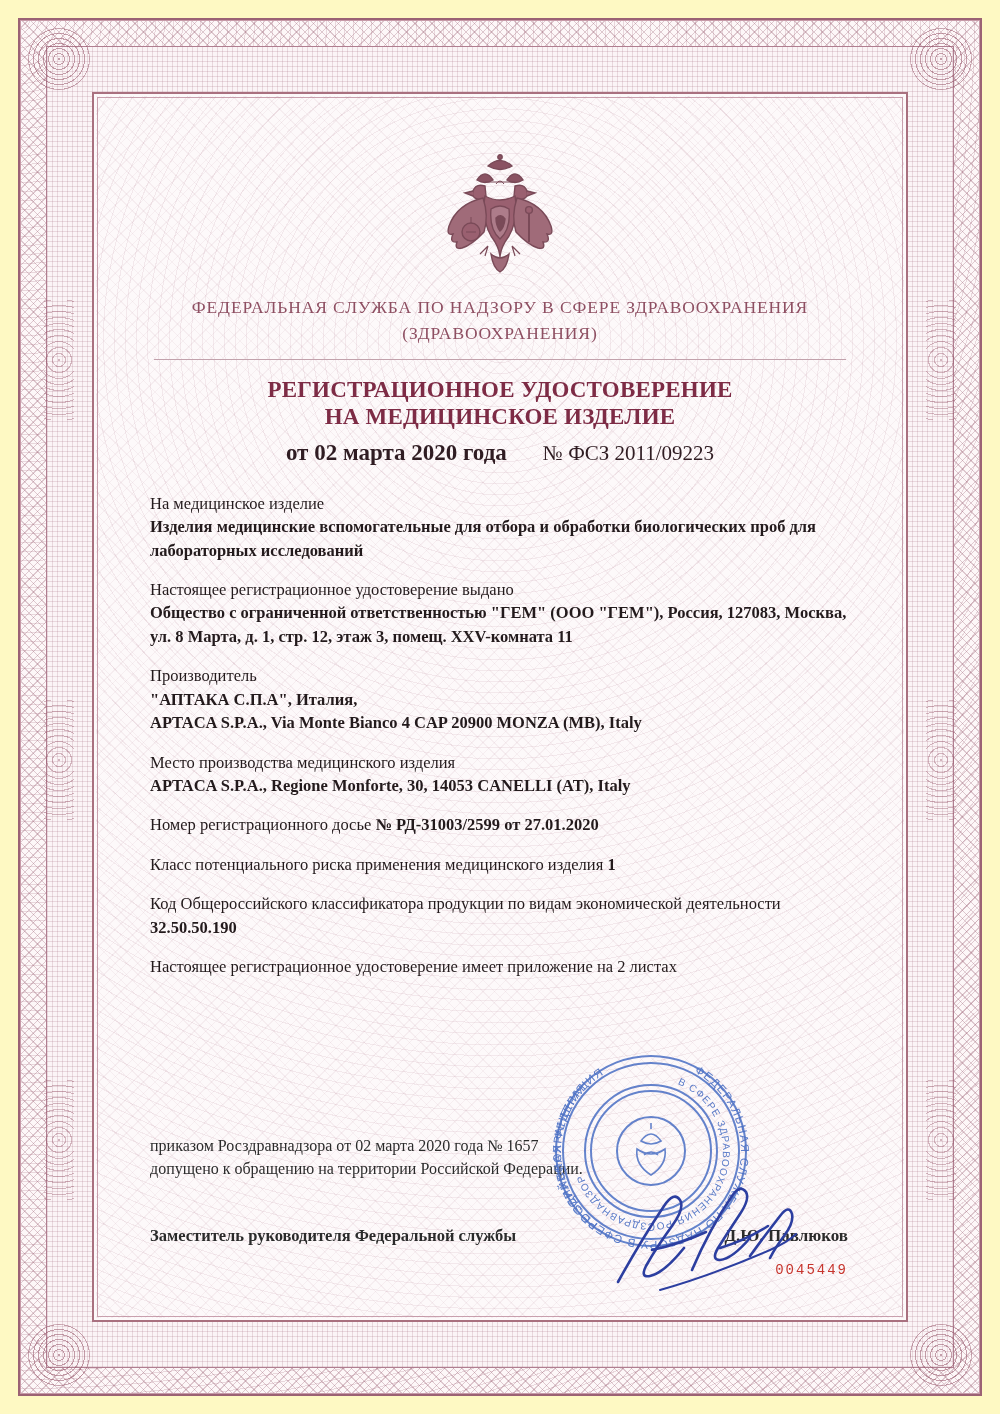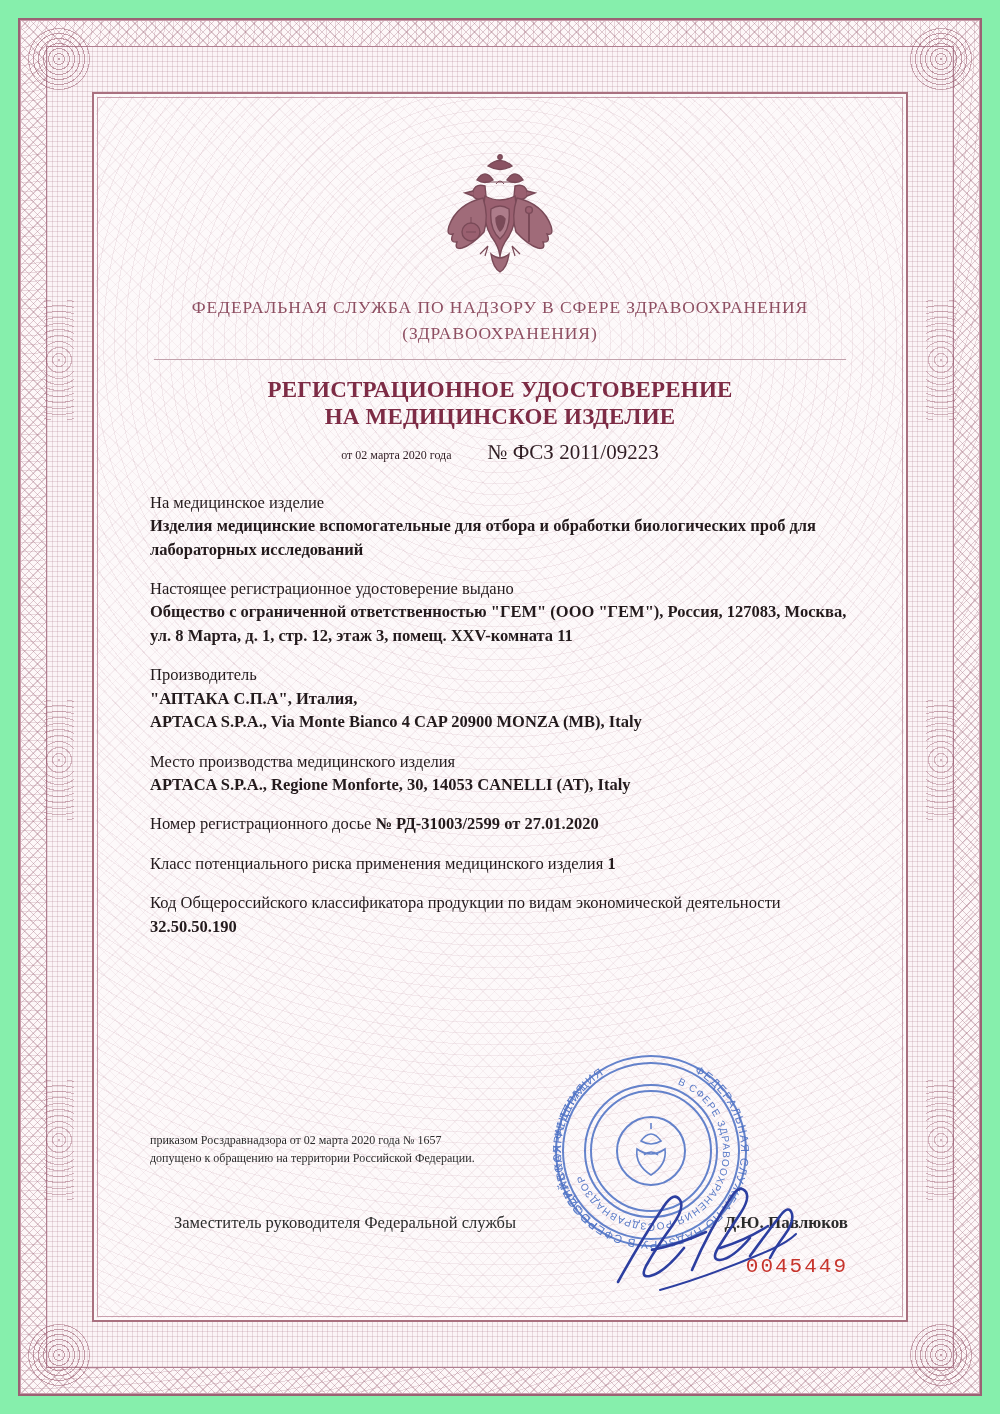--- a/index.html
+++ b/index.html
@@ -13,21 +13,21 @@
     font-family: "Liberation Serif", serif;
     color: #2b2b2b;
     position: relative;
     overflow: hidden;
   }
 
   
   .page {
     position: absolute;
     inset: 0;
-    background: #86efac;
+    background: #fef9c3;
   }
   .border-outer {
     position: absolute;
     left: 18px; top: 18px; right: 18px; bottom: 18px;
     background:
       repeating-linear-gradient(45deg,
         rgba(150, 90, 110, 0.30) 0px, rgba(150, 90, 110, 0.30) 1px,
         rgba(255,255,255,0) 1px, rgba(255,255,255,0) 6px),
       repeating-linear-gradient(-45deg,
         rgba(150, 90, 110, 0.30) 0px, rgba(150, 90, 110, 0.30) 1px,
@@ -144,22 +144,22 @@
 
   .title-row {
     display: flex;
     align-items: baseline;
     justify-content: center;
     gap: 36px;
     margin-top: 10px;
     color: #3a2226;
   }
   .title-date {
-    font-weight: normal;
-    font-size: 12px;
+    font-weight: bold;
+    font-size: 23px;
     color: #2f1c22;
   }
   .title-number {
     font-weight: normal;
     font-size: 21px;
     color: #2f1c22;
     white-space: nowrap;
   }
 
   .body {
@@ -171,49 +171,48 @@
   .blk { margin-bottom: 16px; }
   .lbl { font-weight: normal; }
   .val { font-weight: bold; }
   .inline-val { font-weight: bold; }
 
   .footer {
     position: absolute;
     left: 38px; right: 40px; bottom: 24px;
   }
   .order-text {
-    font-size: 12px;
+    font-size: 16px;
     line-height: 1.45;
     margin-bottom: 44px;
   }
   .sign-row {
     display: flex;
     align-items: flex-end;
     justify-content: space-between;
   }
   .sign-title {
-    font-weight: normal;
+    font-weight: bold;
     font-size: 16.5px;
     line-height: 1.45;
     max-width: 520px;
-    margin-left: 24px;
   }
   .sign-name {
     font-weight: bold;
     font-size: 17px;
     white-space: nowrap;
     padding-bottom: 2px;
   }
   .serial {
     text-align: right;
     color: #c7342c;
     font-family: "Liberation Mono", monospace;
-    font-size: 21px;
+    font-size: 14px;
     letter-spacing: 2px;
-    margin-top: 20px;
+    margin-top: 14px;
   }
 
   
   .stamp {
     position: absolute;
     left: 545px;
     top: 1045px;
     width: 212px;
     height: 212px;
     pointer-events: none;
@@ -334,20 +333,23 @@
       <div class="blk">
         <span class="lbl">Класс потенциального риска применения медицинского изделия</span>
         <span class="inline-val">1</span>
       </div>
 
       <div class="blk">
         <span class="lbl">Код Общероссийского классификатора продукции по видам экономической деятельности</span>
         <span class="inline-val">32.50.50.190</span>
       </div>
 
+      <div class="blk">
+        <span class="lbl">Настоящее регистрационное удостоверение имеет приложение на 2 листах</span>
+      </div>
 
     </div>
 
     <div class="footer">
       <div class="order-text">
         <div>приказом Росздравнадзора от 02 марта 2020 года № 1657</div>
         <div>допущено к обращению на территории Российской Федерации.</div>
       </div>
       <div class="sign-row">
         <div class="sign-title">

